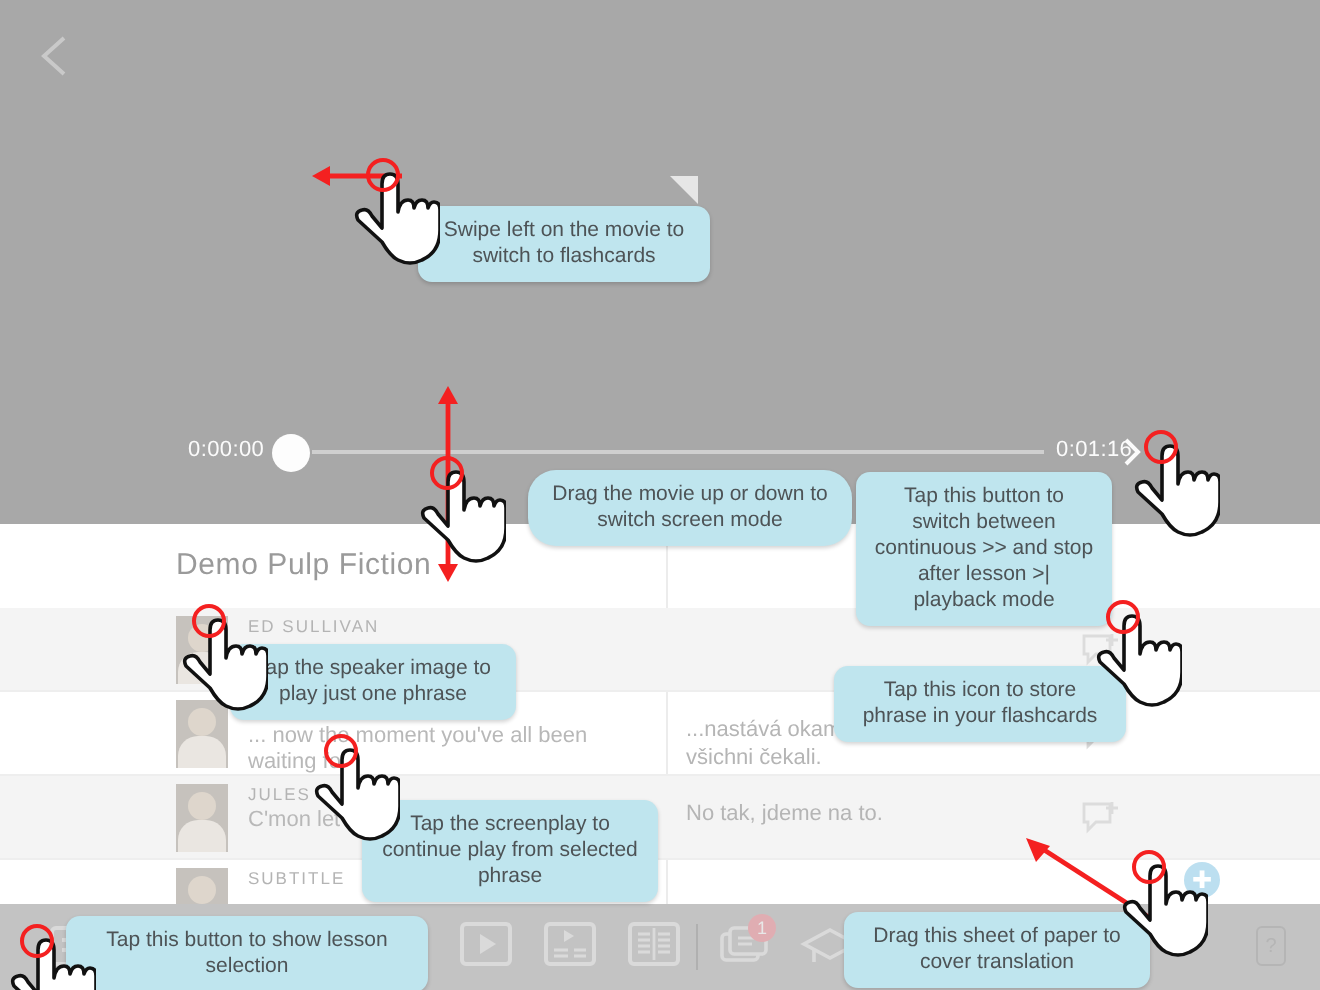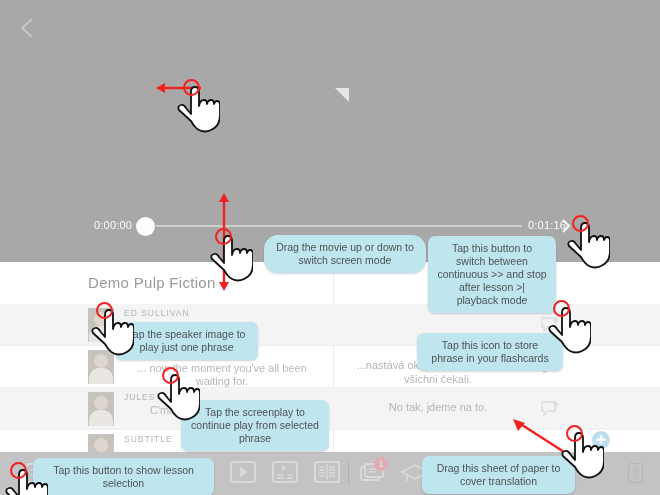--- a/index.html
+++ b/index.html
@@ -58,21 +58,20 @@
   }
   .col-divider {
     position: absolute; left: 333px; top: 0; width: 1px; height: 190px;
     background: #ececec;
   }
   .rows { position: absolute; left: 0; top: 42px; width: 660px; }
 
   .row {
     position: relative; width: 660px; height: 42px;
     border-bottom: 1px solid #eeeeee;
-    text-align: center;
   }
   .row.alt { background: #f4f4f4; }
 
   .thumb {
     position: absolute; left: 88px; top: 4px;
     width: 26px; height: 34px; background: #c6c2bd;
     overflow: hidden; cursor: pointer;
   }
   .thumb i {
     position: absolute; display: block; border-radius: 50%;
@@ -302,20 +301,21 @@
       <polygon points="1,8 10,3 10,13" fill="#f42020"></polygon>
     </svg>
   </div>
   <div class="ring" style="left:183px; top:79px;"></div>
   <div class="hand" style="left:174px; top:84px;">
     <svg width="46" height="52" viewBox="0 0 46 52">
       <path d="M17,8 q0,-5 4,-5 q4,0 4,5 v14 q1,-6 5,-6 q3,0 3,4 q1,-4 4,-4 q3,0 3,4 q1,-3 3,-3 q3,0 3,4 v10 q0,11 -9,15 q-6,3 -12,0 q-4,-2 -8,-9 L5,26 q-2,-4 2,-5 q3,-1 5,3 l5,6 z" fill="#ffffff" stroke="#111111" stroke-width="1.8" stroke-linejoin="round"></path>
     </svg>
   </div>
   <div class="tail" style="left:335px; top:88px; border-width:0 14px 14px 0; border-color:transparent #e6e6e6 transparent transparent;"></div>
+  <div class="tip" style="left:209px; top:103px; width:146px;">Swipe left on the movie to switch to flashcards</div>
 
   <div class="arrow" style="left:215px; top:192px;">
     <svg width="18" height="100" viewBox="0 0 18 100">
       <path d="M9,8 V92" stroke="#f42020" stroke-width="2.4" fill="none"></path>
       <polygon points="9,1 4,10 14,10" fill="#f42020"></polygon>
       <polygon points="9,99 4,90 14,90" fill="#f42020"></polygon>
     </svg>
   </div>
   <div class="ring" style="left:215px; top:228px;"></div>
   <div class="hand" style="left:207px; top:233px;">

